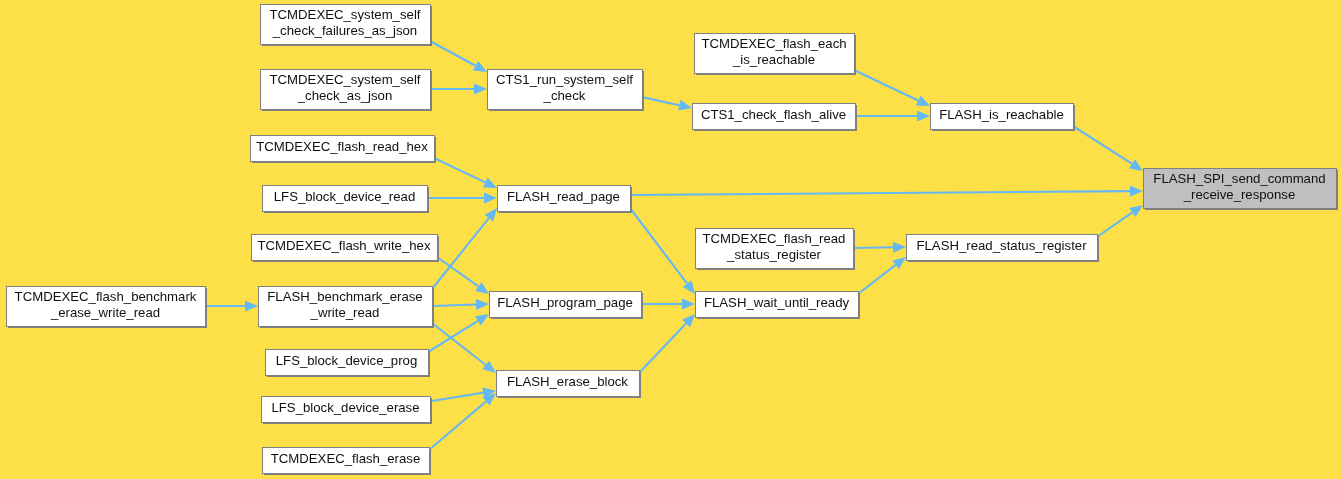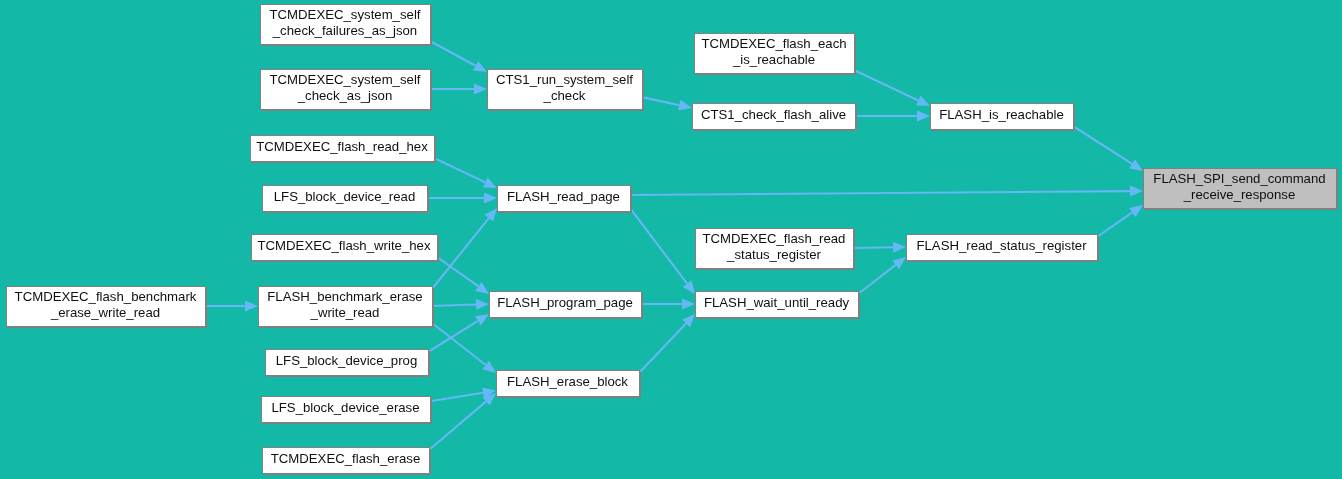--- a/index.html
+++ b/index.html
@@ -4,21 +4,21 @@
 <style>
   html, body {
     margin: 0;
     padding: 0;
     background: #000000;
   }
   #graph-root {
     position: relative;
     width: 1342px;
     height: 479px;
-    background: #14b8a6;
+    background: #fde047;
     overflow: hidden;
     font-family: "Liberation Sans", sans-serif;
   }
   svg#callgraph {
     position: absolute;
     left: 0;
     top: 0;
     width: 1342px;
     height: 479px;
     display: block;

